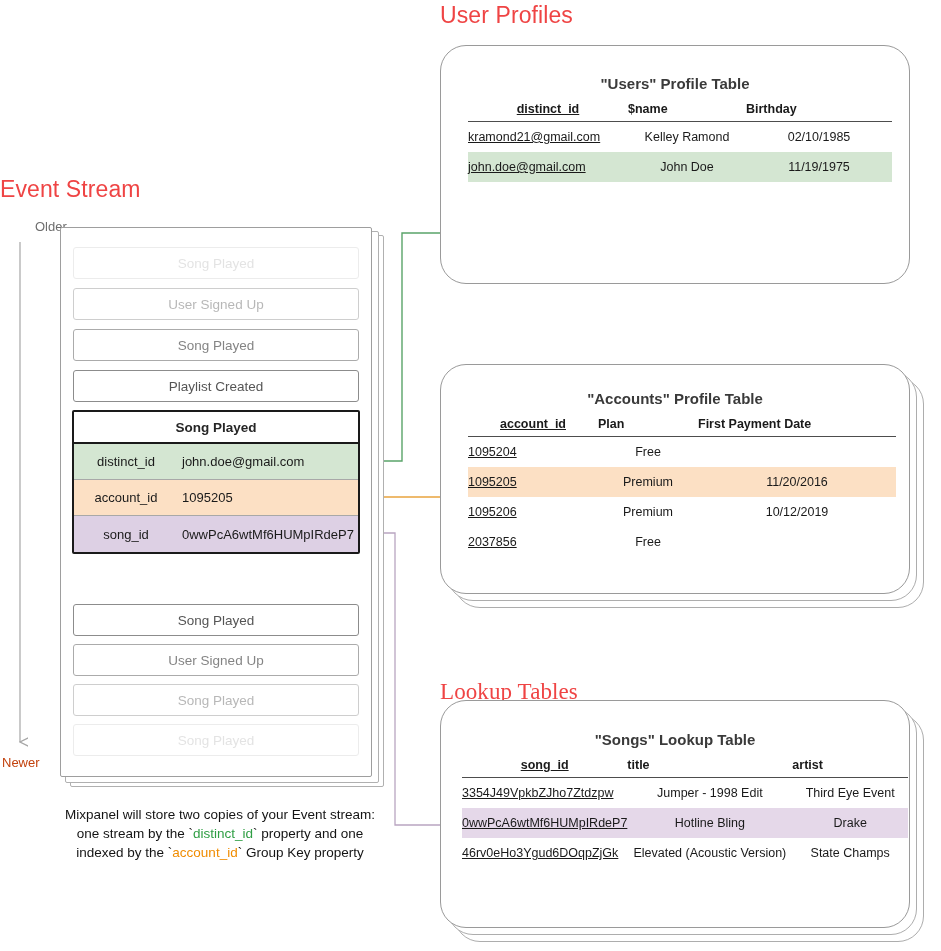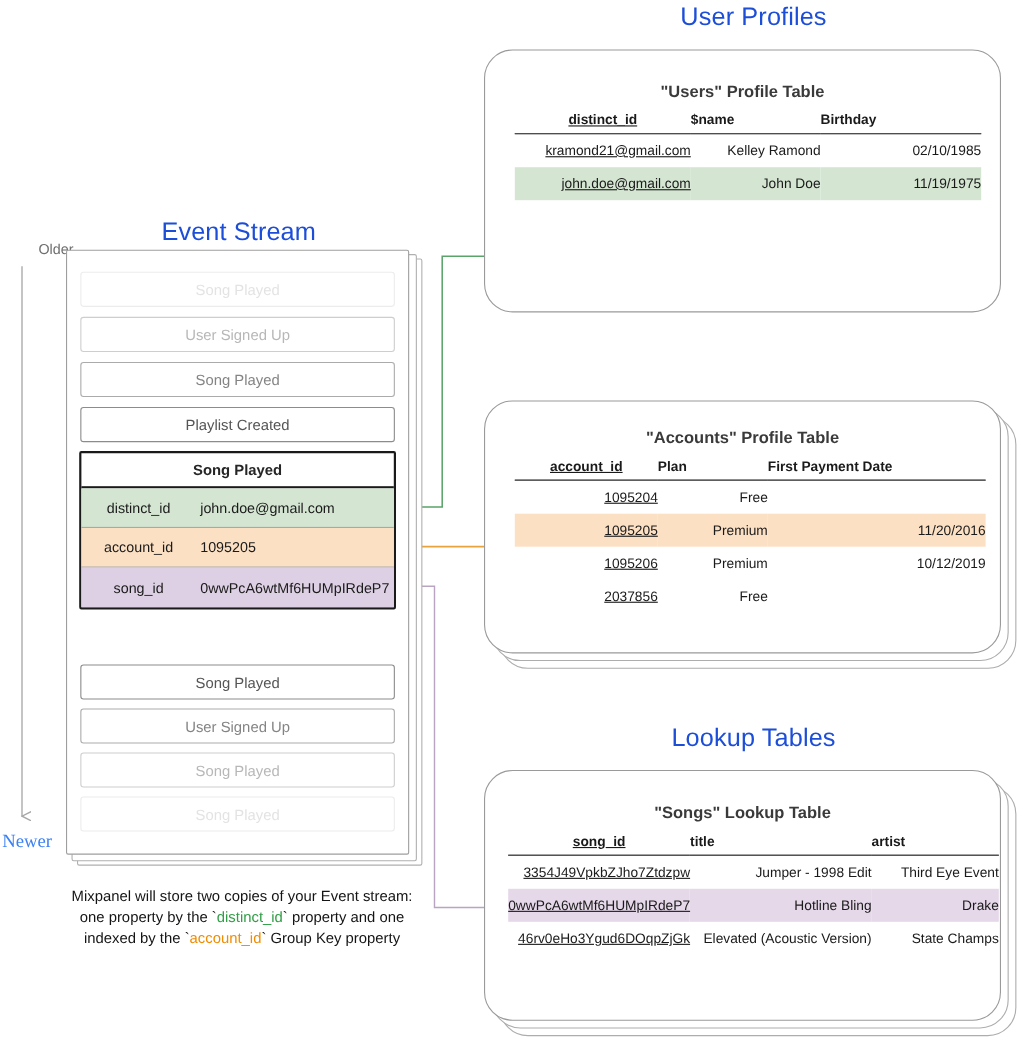--- a/index.html
+++ b/index.html
@@ -11,28 +11,27 @@
     position:relative;
     overflow:hidden;
   }
   .canvas{position:relative;width:941px;height:951px;}
 
   
   .section-title{
     position:absolute;
     font-size:23px;
     font-weight:400;
-    color:#1d4ed8;
-    text-align:center;
+    color:#ef4444;
     white-space:nowrap;
     letter-spacing:0.1px;
   }
 
   
-  #event-stream-title{left:0;top:197px;width:434px;}
+  #event-stream-title{left:0;top:176px;width:434px;}
 
   .stream-shadow{
     position:absolute;
     border:1.6px solid #b0b0b0;
     background:#ffffff;
     border-radius:2px;
   }
   #stream-shadow-2{left:70px;top:235px;width:312px;height:550px;}
   #stream-shadow-1{left:65px;top:231px;width:312px;height:550px;}
   #stream-card{
@@ -81,21 +80,21 @@
   }
   .prop-row:last-child{border-bottom:none;}
   .prop-row .k{width:104px;text-align:center;flex:none;}
   .prop-row .v{flex:1;text-align:left;padding-left:4px;}
   .row-green{background:#d4e6d2;}
   .row-orange{background:#fce0c4;}
   .row-purple{background:#ddd0e4;}
 
   
   #older-label{position:absolute;left:2px;top:219px;font-size:13px;color:#6e6e6e;margin-left:33px;}
-  #newer-label{position:absolute;left:2px;top:755px;font-size:17px;color:#3b82f6;font-family:Liberation Serif, serif;}
+  #newer-label{position:absolute;left:2px;top:755px;font-size:13px;color:#c2410c;}
 
   
   #stream-caption{
     position:absolute;left:30px;top:805px;width:380px;
     text-align:center;font-size:13.5px;line-height:1.42;color:#141414;
   }
   .tok-green{color:#2f9e44;}
   .tok-orange{color:#f08c00;}
 
   
@@ -125,24 +124,24 @@
     color:#1a1a1a;
   }
   table.data th{
     font-size:12.5px;font-weight:bold;color:#1a1a1a;
     text-align:left;padding:0 0 5px 0;vertical-align:bottom;
     border-bottom:1.6px solid #4d4d4d;
   }
   table.data th.c-key{text-align:center;}
   table.data th span.u{text-decoration:underline;}
   table.data td{
-    padding:0;height:30px;vertical-align:middle;text-align:right;
+    padding:0;height:30px;vertical-align:middle;text-align:center;
     white-space:nowrap;
   }
-  table.data td.c-key{text-align:right;}
+  table.data td.c-key{text-align:left;}
   table.data td.c-key span{text-decoration:underline;}
   tr.hl-green td{background:#d4e6d2;}
   tr.hl-orange td{background:#fce0c4;}
   tr.hl-purple td{background:#e5d8e9;}
 
   
   #connectors{position:absolute;left:0;top:0;width:941px;height:951px;pointer-events:none;}
 </style>
 </head>
 <body>
@@ -206,21 +205,21 @@
     </div>
   </div>
 
   <div class="evt" style="top:604px">Song Played</div>
   <div class="evt faded-3" style="top:644px">User Signed Up</div>
   <div class="evt faded-2" style="top:684px">Song Played</div>
   <div class="evt faded-1" style="top:724px">Song Played</div>
 
   <div id="stream-caption">
     <span>Mixpanel will store two copies of your Event stream:</span><br>
-    <span>one property by the `</span><span class="tok-green">distinct_id</span><span>` property and one</span><br>
+    <span>one stream by the `</span><span class="tok-green">distinct_id</span><span>` property and one</span><br>
     <span>indexed by the `</span><span class="tok-orange">account_id</span><span>` Group Key property</span>
   </div>
 
   <div class="section-title" style="left:440px;top:2px;width:490px;">User Profiles</div>
 
   <div class="panel-stack" style="left:440px;top:45px;width:486px;height:243px;">
     <div class="panel-card" style="width:470px;height:239px;"></div>
     <div class="tbl-title" style="top:30px;width:470px;">"Users" Profile Table</div>
 
     <table class="data" style="left:28px;top:57px;width:424px;">
@@ -279,21 +278,21 @@
         </tr>
         <tr>
           <td class="c-key"><span>2037856</span></td>
           <td>Free</td>
           <td></td>
         </tr>
       </tbody>
     </table>
   </div>
 
-  <div class="section-title" style="left:440px;top:657px;width:490px;">Lookup Tables</div>
+  <div class="section-title" style="left:440px;top:679px;width:490px;font-family:Liberation Serif, serif;">Lookup Tables</div>
 
   <div class="panel-stack" style="left:440px;top:700px;width:490px;height:250px;">
     <div class="stack-layer" style="left:14px;top:14px;width:470px;height:228px;"></div>
     <div class="stack-layer" style="left:7px;top:7px;width:470px;height:228px;"></div>
     <div class="panel-card" style="width:470px;height:228px;"></div>
     <div class="tbl-title" style="top:31px;width:470px;">"Songs" Lookup Table</div>
 
     <table class="data" style="left:22px;top:58px;width:446px;">
       <thead>
         <tr>

